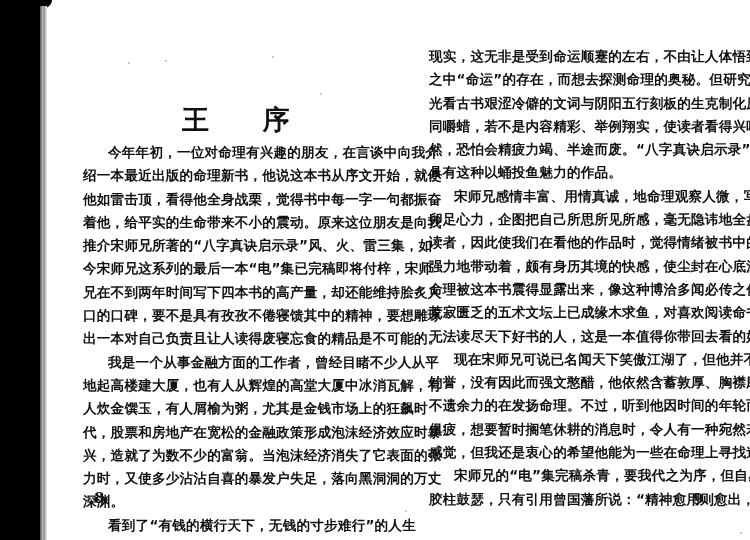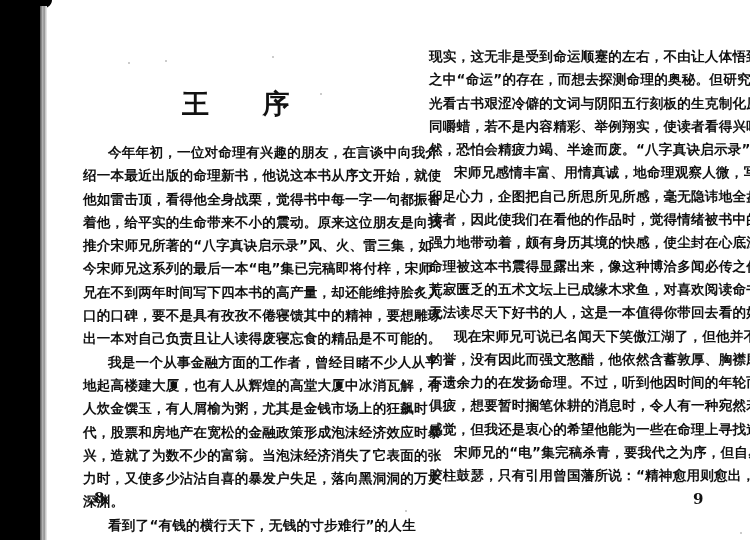--- a/index.html
+++ b/index.html
@@ -18,21 +18,21 @@
     background: linear-gradient(to right, #555 0, #999 2px, #ccc 3px, #777 4px, #bbb 5px, #eee 7px);
   }
   .spine-curve {
     position: absolute; left: 36px; top: 0; width: 16px; height: 10px;
     background: #000; border-bottom-right-radius: 14px 10px;
   }
   .page { position: absolute; top: 0; height: 540px; }
   .page-left { left: 47px; width: 330px; }
   .page-right { left: 380px; width: 370px; }
   .title {
-    position: absolute; left: 135px; top: 86px;
+    position: absolute; left: 135px; top: 102px;
     font-size: 27px; font-weight: bold; letter-spacing: 22px;
     font-family: "DejaVu Sans", sans-serif; white-space: nowrap;
   }
   .lines { position: absolute; }
   .page-left .lines { left: 36px; top: 141px; width: 296px; }
   .page-right .lines { left: 49px; top: 45px; width: 296px; }
   .line {
     height: 23.3px; line-height: 23.3px;
     font-size: 13.6px; font-weight: bold;
     white-space: nowrap; overflow: visible;
@@ -78,20 +78,21 @@
   <div class="page-num">8</div>
 </div>
 
 <div class="page page-right">
   <div class="lines" id="right-lines">
       <div class="line">现实，这无非是受到命运顺蹇的左右，不由让人体悟到冥冥</div>
       <div class="line">之中“命运”的存在，而想去探测命理的奥秘。但研究命理</div>
       <div class="line">光看古书艰涩冷僻的文词与阴阳五行刻板的生克制化原理如</div>
       <div class="line">同嚼蜡，若不是内容精彩、举例翔实，使读者看得兴味盎</div>
       <div class="line">然，恐怕会精疲力竭、半途而废。“八字真诀启示录”就是</div>
+      <div class="line">具有这种以蛹投鱼魅力的作品。</div>
       <div class="line indent">宋师兄感情丰富、用情真诚，地命理观察人微，写作时</div>
       <div class="line">卯足心力，企图把自己所思所见所感，毫无隐讳地全盘呈给</div>
       <div class="line">读者，因此使我们在看他的作品时，觉得情绪被书中的文字</div>
       <div class="line">强力地带动着，颇有身历其境的快感，使尘封在心底深处的</div>
       <div class="line">命理被这本书震得显露出来，像这种博洽多闻必传之作，在</div>
       <div class="line">荒寂匮乏的五术文坛上已成缘木求鱼，对喜欢阅读命书而又</div>
       <div class="line">无法读尽天下好书的人，这是一本值得你带回去看的好书。</div>
       <div class="line indent">现在宋师兄可说已名闻天下笑傲江湖了，但他并不沽名</div>
       <div class="line">钓誉，没有因此而强文憨醋，他依然含蓄敦厚、胸襟廓大，</div>
       <div class="line">不遗余力的在发扬命理。不过，听到他因时间的年轮而心神</div>

